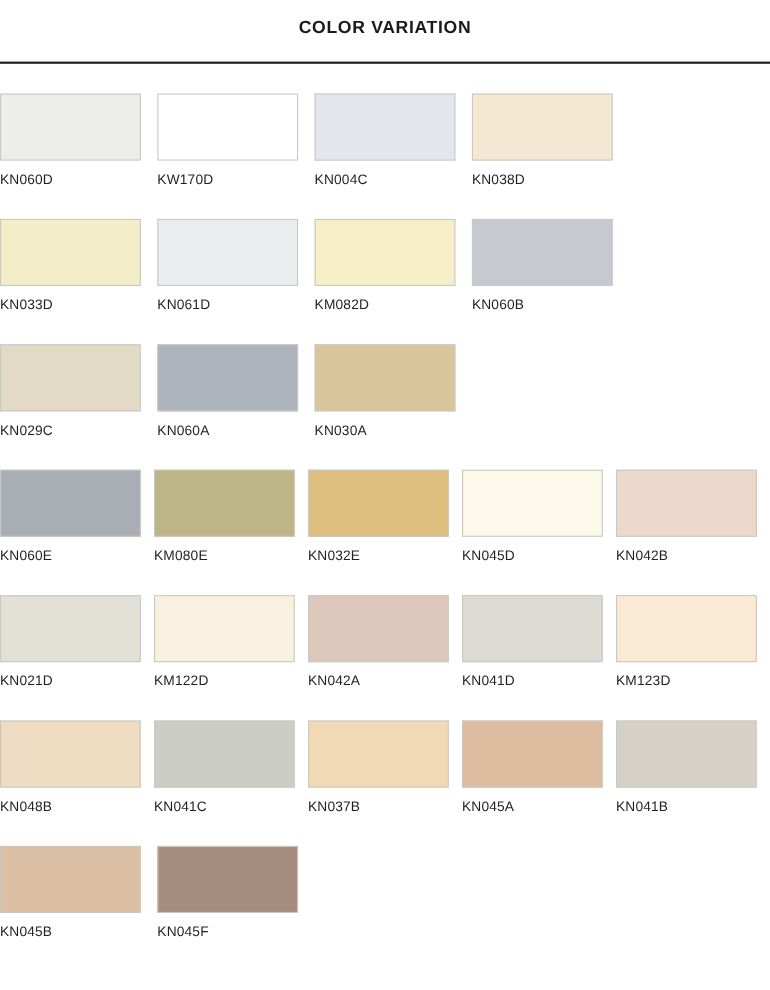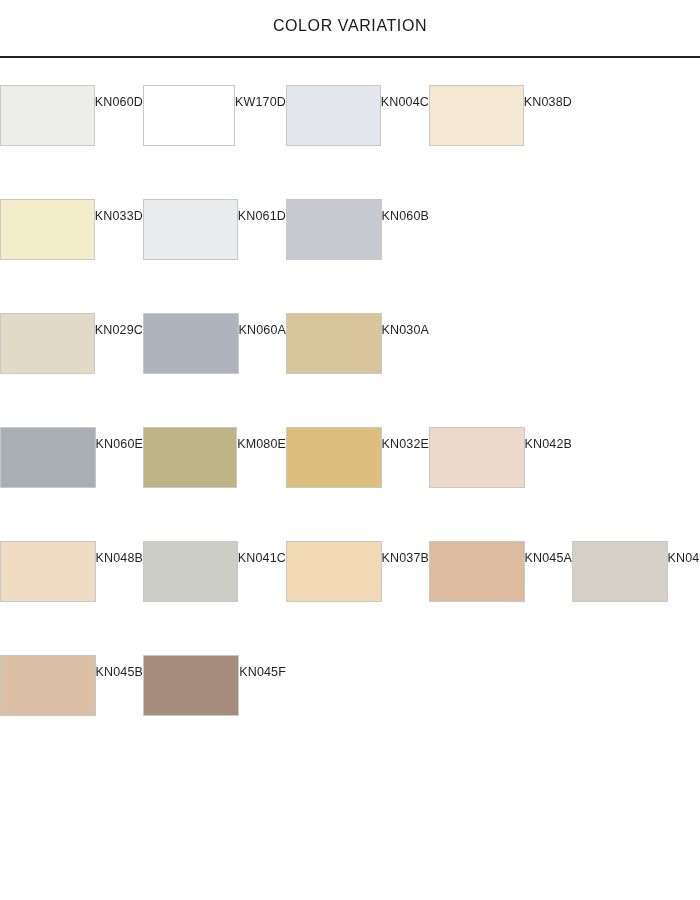--- a/index.html
+++ b/index.html
@@ -21,21 +21,21 @@
   .page-header {
     height: 58px;
     box-sizing: border-box;
     display: flex;
     align-items: center;
     justify-content: center;
     position: relative;
   }
   .page-title {
     font-size: 16px;
-    font-weight: normal;
+    font-weight: bold;
     letter-spacing: 0.6px;
     color: #1a1a1a;
     text-align: center;
     line-height: 1;
     padding-bottom: 6px;
   }
   .header-rule {
     position: absolute;
     left: 0;
     right: 0;
@@ -50,21 +50,21 @@
     padding-left: 0;
   }
   .swatch-row {
     display: flex;
     height: 114px;
   }
   .swatch-cell {
     width: 143px;
     box-sizing: border-box;
     display: flex;
-    flex-direction: row;
+    flex-direction: column;
     align-items: flex-start;
   }
   .swatch-cell.empty {
     visibility: hidden;
   }
   .swatch-chip {
     width: 128px;
     height: 61px;
     border: 1px solid #c9c9c4;
     box-sizing: border-box;
@@ -111,20 +111,24 @@
       <div class="swatch-row">
         <div class="swatch-cell">
           <div class="swatch-chip" style="background: rgb(244, 237, 201); border-color: rgb(201, 201, 196);"></div>
           <div class="swatch-label">KN033D</div>
         </div>
         <div class="swatch-cell">
           <div class="swatch-chip" style="background: rgb(234, 236, 238); border-color: rgb(201, 201, 196);"></div>
           <div class="swatch-label">KN061D</div>
         </div>
         <div class="swatch-cell">
+          <div class="swatch-chip" style="background: rgb(246, 238, 198); border-color: rgb(201, 201, 196);"></div>
+          <div class="swatch-label">KM082D</div>
+        </div>
+        <div class="swatch-cell">
           <div class="swatch-chip" style="background: rgb(198, 201, 207); border-color: rgb(201, 201, 196);"></div>
           <div class="swatch-label">KN060B</div>
         </div>
       </div>
       <div class="swatch-row">
         <div class="swatch-cell">
           <div class="swatch-chip" style="background: rgb(226, 218, 199); border-color: rgb(201, 201, 196);"></div>
           <div class="swatch-label">KN029C</div>
         </div>
         <div class="swatch-cell">
@@ -143,26 +147,52 @@
         </div>
         <div class="swatch-cell">
           <div class="swatch-chip" style="background: rgb(189, 181, 134); border-color: rgb(201, 201, 196);"></div>
           <div class="swatch-label">KM080E</div>
         </div>
         <div class="swatch-cell">
           <div class="swatch-chip" style="background: rgb(221, 190, 126); border-color: rgb(201, 201, 196);"></div>
           <div class="swatch-label">KN032E</div>
         </div>
         <div class="swatch-cell">
+          <div class="swatch-chip" style="background: rgb(252, 248, 234); border-color: rgb(201, 201, 196);"></div>
+          <div class="swatch-label">KN045D</div>
+        </div>
+        <div class="swatch-cell">
           <div class="swatch-chip" style="background: rgb(236, 217, 203); border-color: rgb(201, 201, 196);"></div>
           <div class="swatch-label">KN042B</div>
         </div>
       </div>
       <div class="swatch-row">
         <div class="swatch-cell">
+          <div class="swatch-chip" style="background: rgb(226, 224, 215); border-color: rgb(201, 201, 196);"></div>
+          <div class="swatch-label">KN021D</div>
+        </div>
+        <div class="swatch-cell">
+          <div class="swatch-chip" style="background: rgb(249, 241, 223); border-color: rgb(201, 201, 196);"></div>
+          <div class="swatch-label">KM122D</div>
+        </div>
+        <div class="swatch-cell">
+          <div class="swatch-chip" style="background: rgb(221, 200, 187); border-color: rgb(201, 201, 196);"></div>
+          <div class="swatch-label">KN042A</div>
+        </div>
+        <div class="swatch-cell">
+          <div class="swatch-chip" style="background: rgb(220, 218, 210); border-color: rgb(201, 201, 196);"></div>
+          <div class="swatch-label">KN041D</div>
+        </div>
+        <div class="swatch-cell">
+          <div class="swatch-chip" style="background: rgb(250, 233, 211); border-color: rgb(201, 201, 196);"></div>
+          <div class="swatch-label">KM123D</div>
+        </div>
+      </div>
+      <div class="swatch-row">
+        <div class="swatch-cell">
           <div class="swatch-chip" style="background: rgb(240, 219, 195); border-color: rgb(201, 201, 196);"></div>
           <div class="swatch-label">KN048B</div>
         </div>
         <div class="swatch-cell">
           <div class="swatch-chip" style="background: rgb(205, 205, 199); border-color: rgb(201, 201, 196);"></div>
           <div class="swatch-label">KN041C</div>
         </div>
         <div class="swatch-cell">
           <div class="swatch-chip" style="background: rgb(242, 217, 181); border-color: rgb(201, 201, 196);"></div>
           <div class="swatch-label">KN037B</div>

